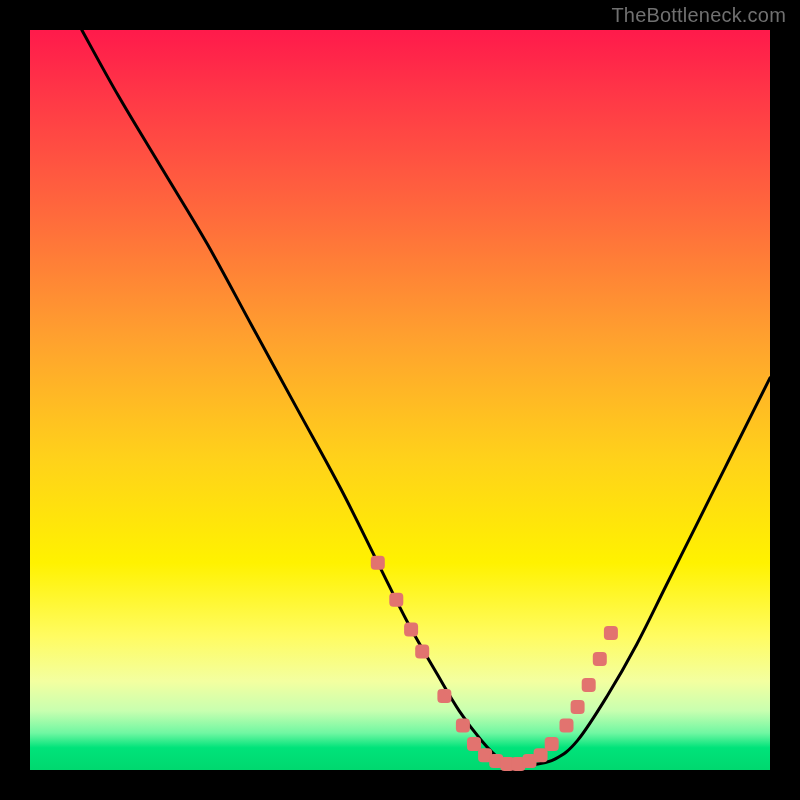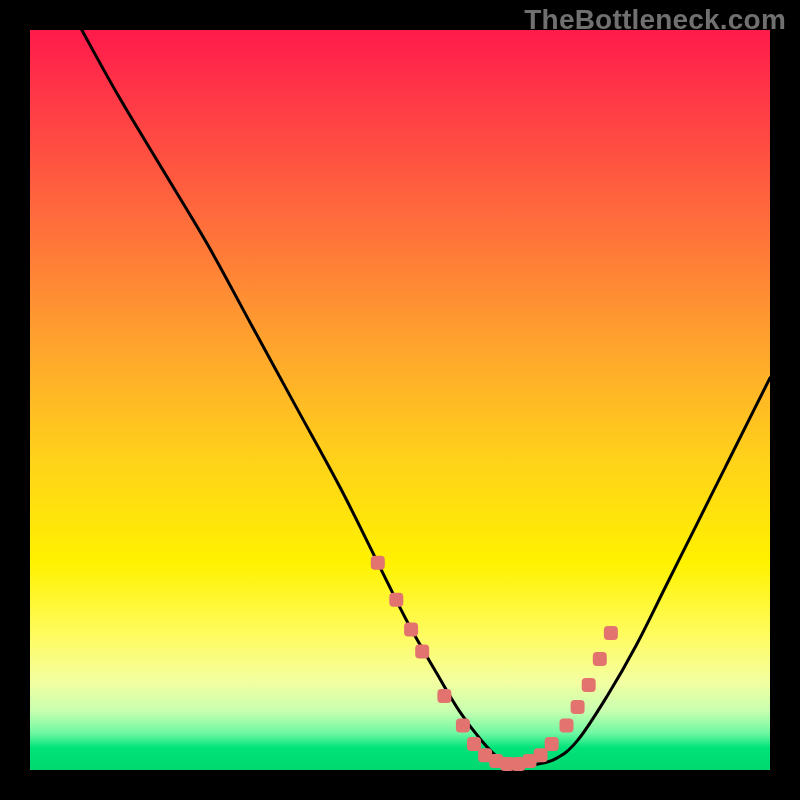--- a/index.html
+++ b/index.html
@@ -17,22 +17,22 @@
     top: 0;
     width: 800px;
     height: 800px;
     background: #000;
   }
   .watermark {
     position: absolute;
     top: 4px;
     right: 14px;
     color: #707070;
-    font-size: 28px;
-    font-weight: 700;
+    font-size: 20px;
+    font-weight: 400;
     letter-spacing: 0.2px;
     user-select: none;
   }
   .plot {
     position: absolute;
     left: 30px;
     top: 30px;
     width: 740px;
     height: 740px;
     background: linear-gradient(

